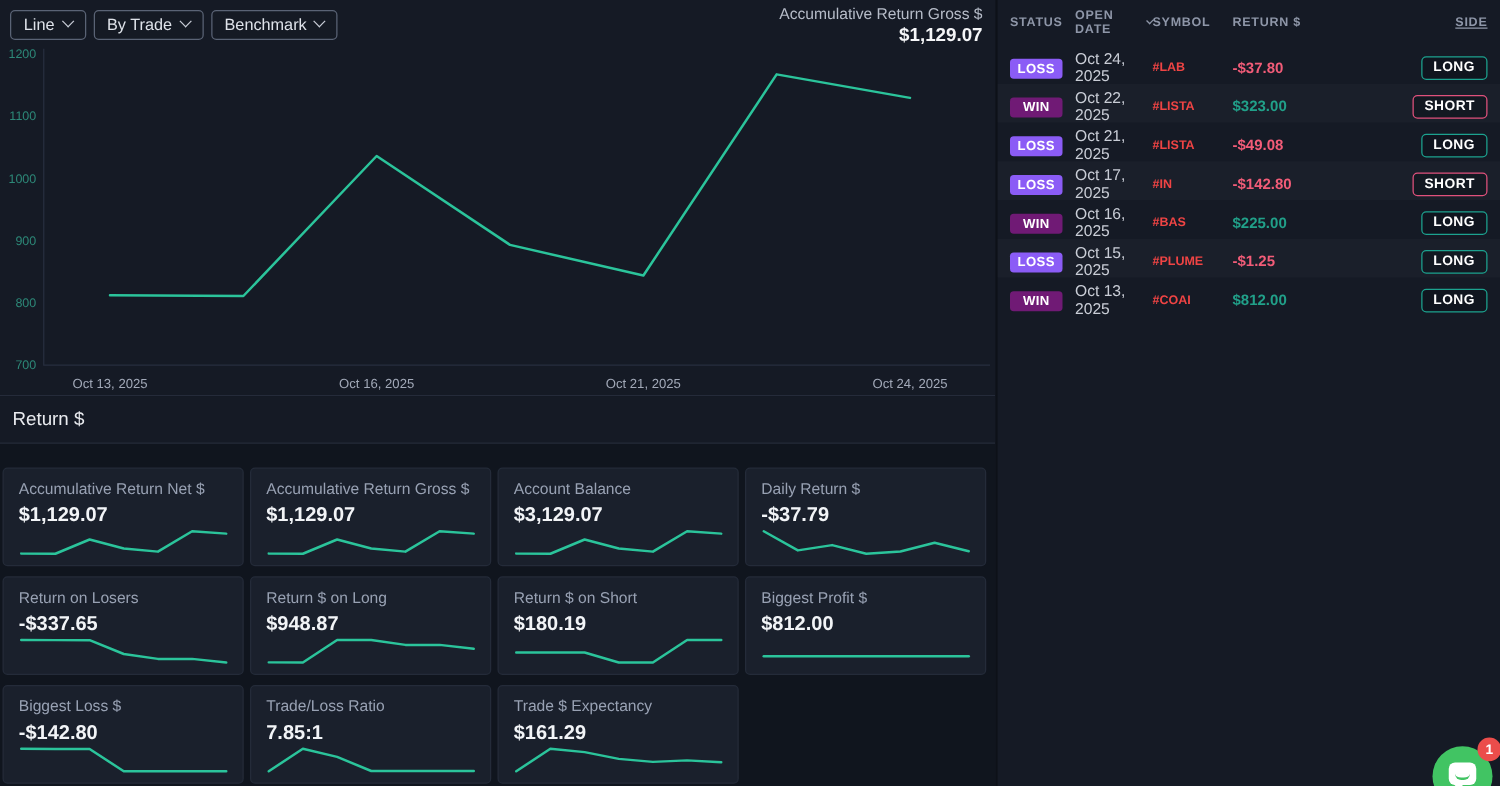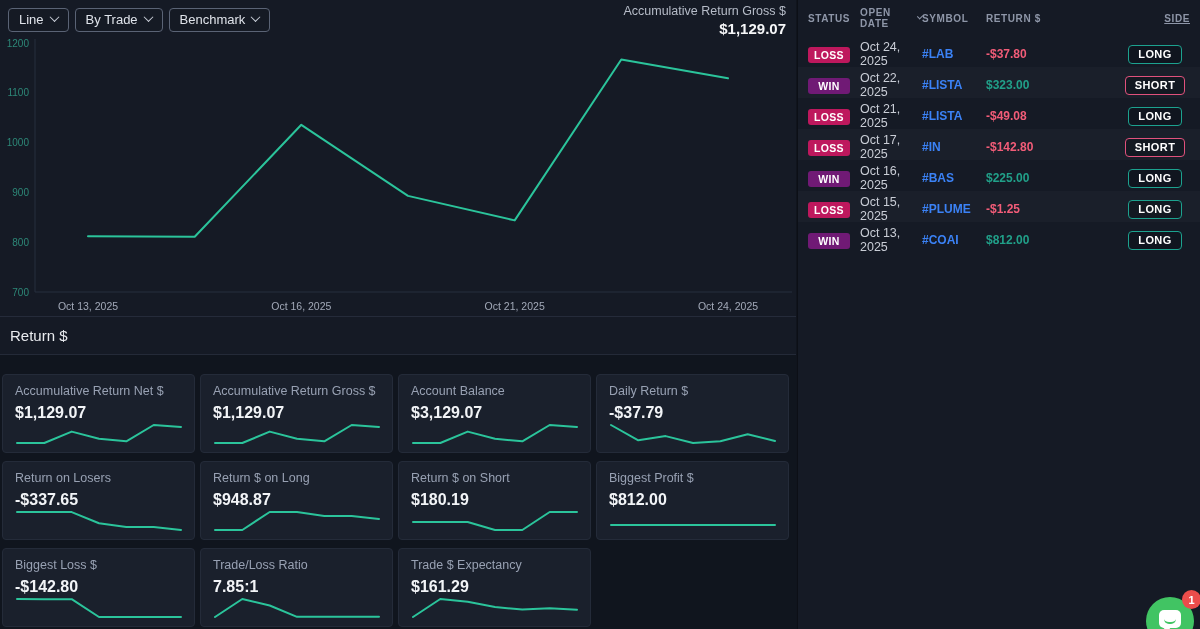--- a/index.html
+++ b/index.html
@@ -49,27 +49,27 @@
   .t-header { height:36px; color:#8e96a8; font-size:10px; font-weight:bold; letter-spacing:0.6px; }
   .t-header .hcell { display:flex; align-items:center; gap:5px; cursor:pointer; }
   .t-header .hcell.right { justify-content:flex-end;text-decoration:underline; }
   .sort-chev { width:5px; height:5px; border-right:1.5px solid #8e96a8; border-bottom:1.5px solid #8e96a8;
     transform:rotate(45deg); margin-top:-3px; }
   .t-row { height:31px; cursor:pointer; }
   .t-row.even { background:rgba(255,255,255,0.025); }
   .badge { display:inline-block; padding:2px 0; width:42px; text-align:center; border-radius:3px;
     color:#fff; font-size:10.5px; font-weight:bold; letter-spacing:0.3px; }
   .badge.win { background:#701a75; }
-  .badge.loss { background:#be185d; }
+  .badge.loss { background:#8b5cf6; }
   .cell-date { color:#c9cdd6; font-size:12.5px; }
-  .cell-symbol { color:#3b82f6; font-size:12px; font-weight:bold; }
+  .cell-symbol { color:#ef4444; font-size:10px; font-weight:bold; }
   .cell-return { font-size:12px; font-weight:bold; }
   .cell-return.neg { color:#f25c78; }
   .cell-return.pos { color:#21a089; }
-  .cell-side { text-align:center;text-decoration:underline; }
+  .cell-side { text-align:right;text-decoration:underline; }
   .side-badge { display:inline-block; padding:2px 9px 3px 9px; border-radius:4px; background:rgba(10,13,20,0.35);
     color:#fff; font-size:11px; font-weight:bold; letter-spacing:0.4px; border:1.5px solid; }
   .side-badge.long { border-color:#1ca28f; }
   .side-badge.short { border-color:#e0517c; }
 
   
   .chat-widget { position:absolute; left:1146px; top:597px; width:48px; height:48px; cursor:pointer; }
   .chat-circle { position:absolute; left:0; top:0; width:48px; height:48px; border-radius:50%;
     background:#41c463; }
   .chat-bubble { position:absolute; left:13px; top:13px; width:22px; height:18px; background:#ffffff;

